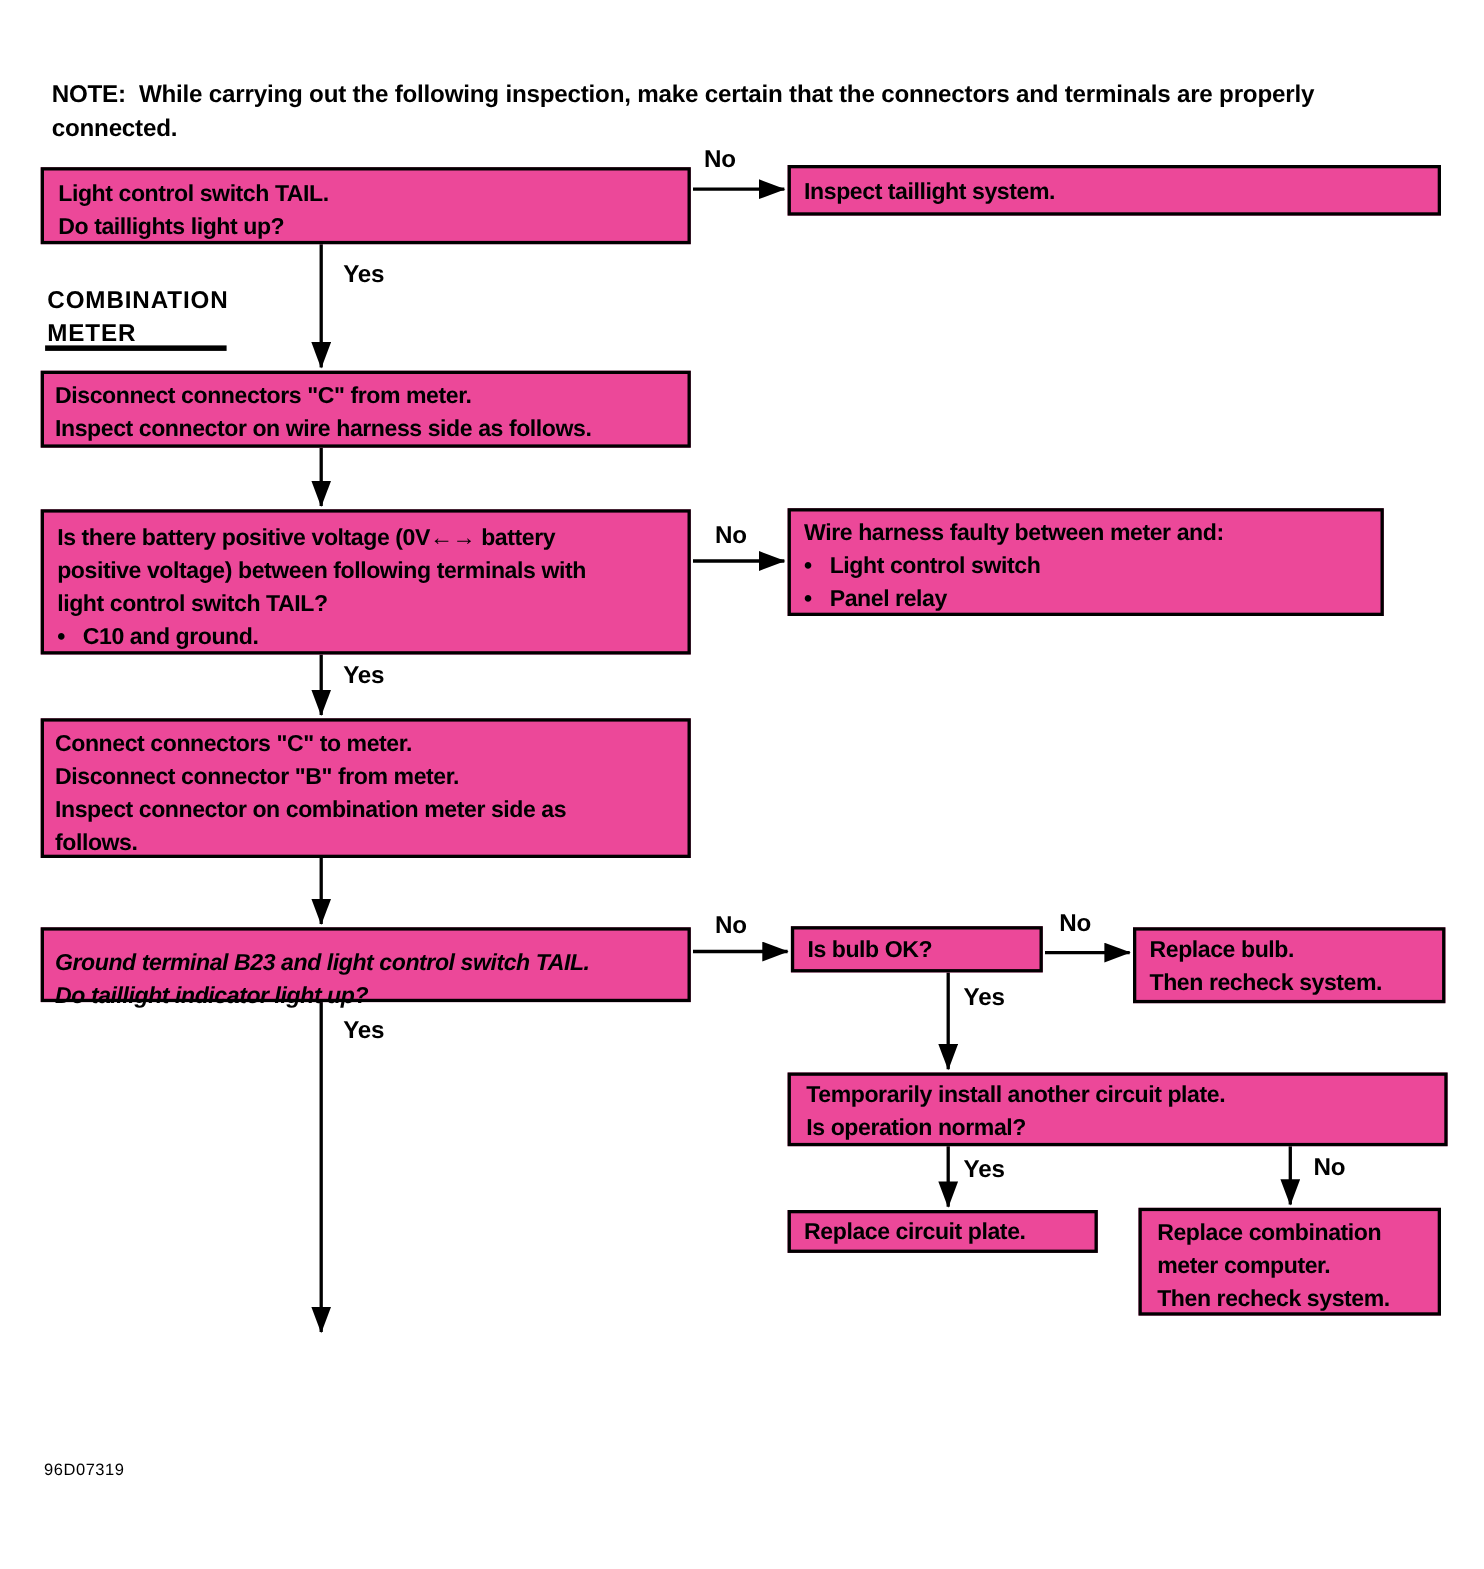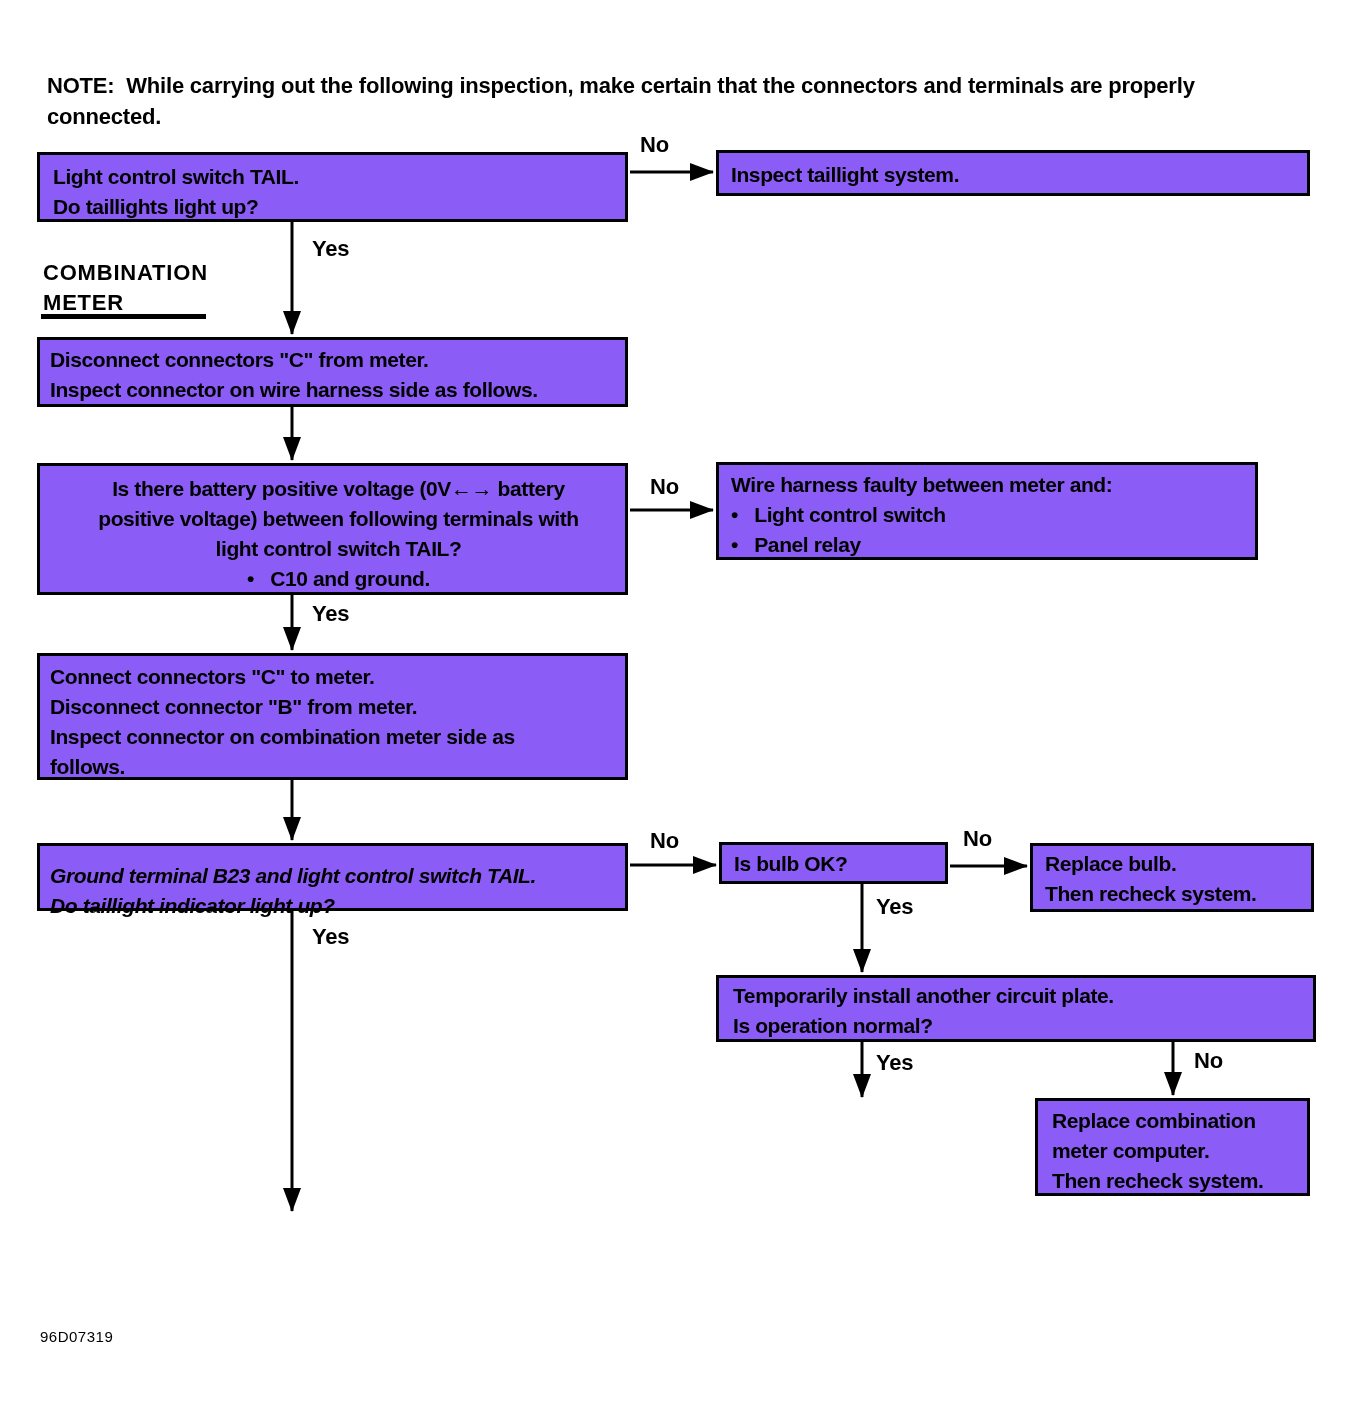--- a/index.html
+++ b/index.html
@@ -6,21 +6,21 @@
   #canvas{
     position:relative;width:1349px;height:1426px;background:#fff;overflow:hidden;
     font-family:"Liberation Sans",sans-serif;color:#000;
   }
   .note{
     position:absolute;left:47px;top:70px;width:1270px;
     font-size:22px;font-weight:700;letter-spacing:-0.2px;line-height:31px;
     white-space:pre;
   }
   .flowbox{
-    position:absolute;background:#8b5cf6;border:3px solid #000;box-sizing:border-box;
+    position:absolute;background:#ec4899;border:3px solid #000;box-sizing:border-box;
   }
   .boxtext{
     font-size:21px;font-weight:700;letter-spacing:-0.4px;line-height:30px;
     white-space:pre;
   }
   .edge-label{
     position:absolute;font-size:22px;font-weight:700;letter-spacing:-0.2px;
     white-space:nowrap;
   }
   .section-label{
@@ -33,21 +33,21 @@
   }
   .figure-id{
     position:absolute;left:40px;top:1328px;font-size:15px;font-weight:400;letter-spacing:0.5px;
   }
   svg.connectors{position:absolute;left:0;top:0;pointer-events:none;}
 
   
   #b-light    {left:37px;  top:152px; width:591px; height:70px;  padding:7px 0 0 13px;}
   #b-inspect  {left:716px; top:150px; width:594px; height:46px;  padding:7px 0 0 12px;}
   #b-disc     {left:37px;  top:337px; width:591px; height:70px;  padding:5px 0 0 10px; line-height:31px;}
-  #b-batt     {left:37px;  top:463px; width:591px; height:132px; padding:8px 0 0 12px; line-height:29px;text-align:center;}
+  #b-batt     {left:37px;  top:463px; width:591px; height:132px; padding:8px 0 0 12px; line-height:29px;}
   #b-harness  {left:716px; top:462px; width:542px; height:98px;  padding:5px 0 0 12px;}
   #b-connect  {left:37px;  top:653px; width:591px; height:127px; padding:6px 0 0 10px;}
   #b-ground   {left:37px;  top:843px; width:591px; height:68px;  padding:15px 0 0 10px;font-style:italic;}
   #b-bulb     {left:719px; top:842px; width:229px; height:42px;  padding:4px 0 0 12px;}
   #b-repbulb  {left:1030px;top:843px; width:284px; height:69px;  padding:3px 0 0 12px;}
   #b-plate    {left:716px; top:975px; width:600px; height:67px;  padding:3px 0 0 14px;}
   #b-repplate {left:716px; top:1100px;width:282px; height:39px;  padding:2px 0 0 12px;}
   #b-repmeter {left:1035px;top:1098px;width:275px; height:98px;  padding:5px 0 0 14px;}
   #b-open     {left:37px;  top:1214px;width:596px; height:97px;  padding:6px 0 0 14px;}
 </style>
@@ -131,20 +131,23 @@
   <div class="flowbox" id="b-repbulb">
     <div class="boxtext">Replace bulb.
 Then recheck system.</div>
   </div>
 
   <div class="flowbox" id="b-plate">
     <div class="boxtext">Temporarily install another circuit plate.
 Is operation normal?</div>
   </div>
 
+  <div class="flowbox" id="b-repplate">
+    <div class="boxtext">Replace circuit plate.</div>
+  </div>
 
   <div class="flowbox" id="b-repmeter">
     <div class="boxtext">Replace combination
 meter computer.
 Then recheck system.</div>
   </div>
 
 
   <div class="edge-label" style="left:640px;top:132px;">No</div>
   <div class="edge-label" style="left:312px;top:236px;">Yes</div>

